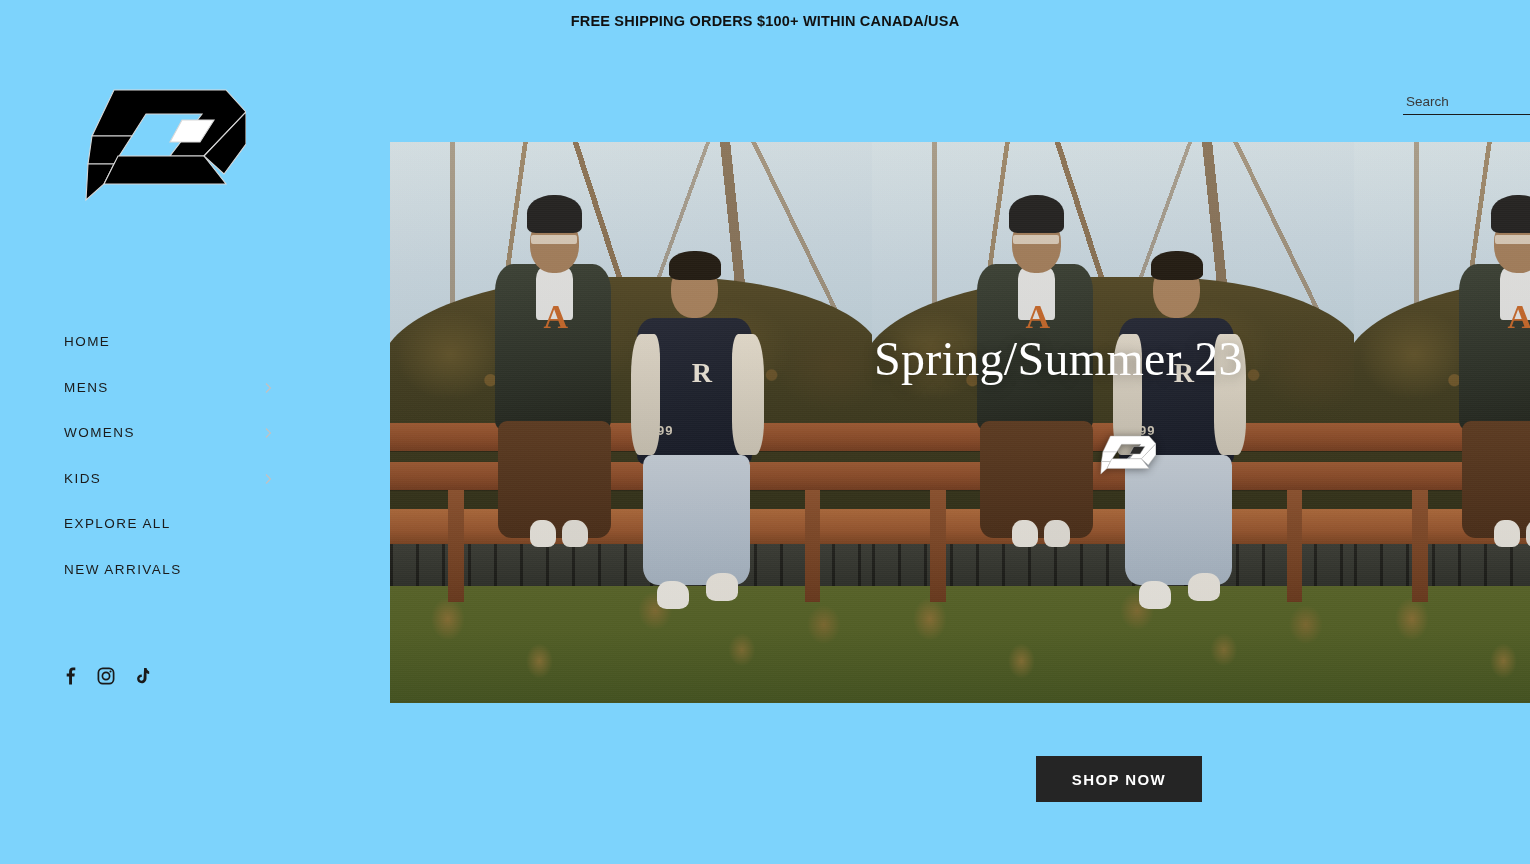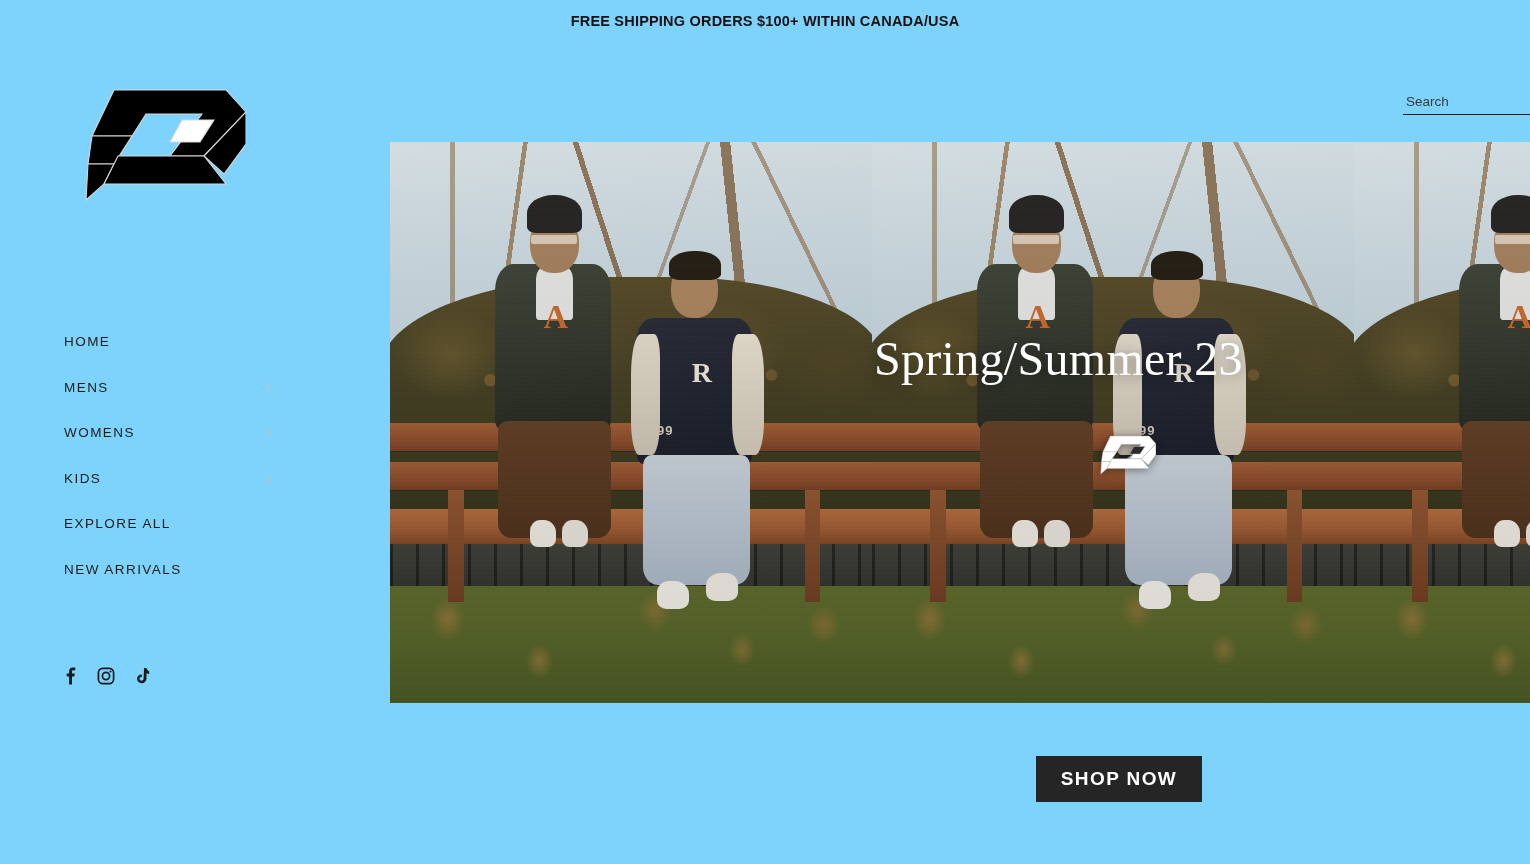--- a/index.html
+++ b/index.html
@@ -187,21 +187,21 @@
   .hero-mark svg { display:block; width:56px; height:42px;
     filter: drop-shadow(0 1px 4px rgba(0,0,0,.45)); }
 
   
   .shop-btn {
     position: absolute; left: 1036px; top: 756px;
     width: 166px; height: 46px;
     background: #252525; color: #fff;
     border: 0; cursor: pointer;
     font-family: "Liberation Sans", sans-serif;
-    font-size: 19px; font-weight: 700; letter-spacing: 1.4px;
+    font-size: 15px; font-weight: 700; letter-spacing: 1.4px;
     display: flex; align-items: center; justify-content: center;
   }
 </style>
 </head>
 <body>
 
 <div class="page">
 
   <div class="announce">
     <span>FREE SHIPPING ORDERS $100+ WITHIN CANADA/USA</span>

